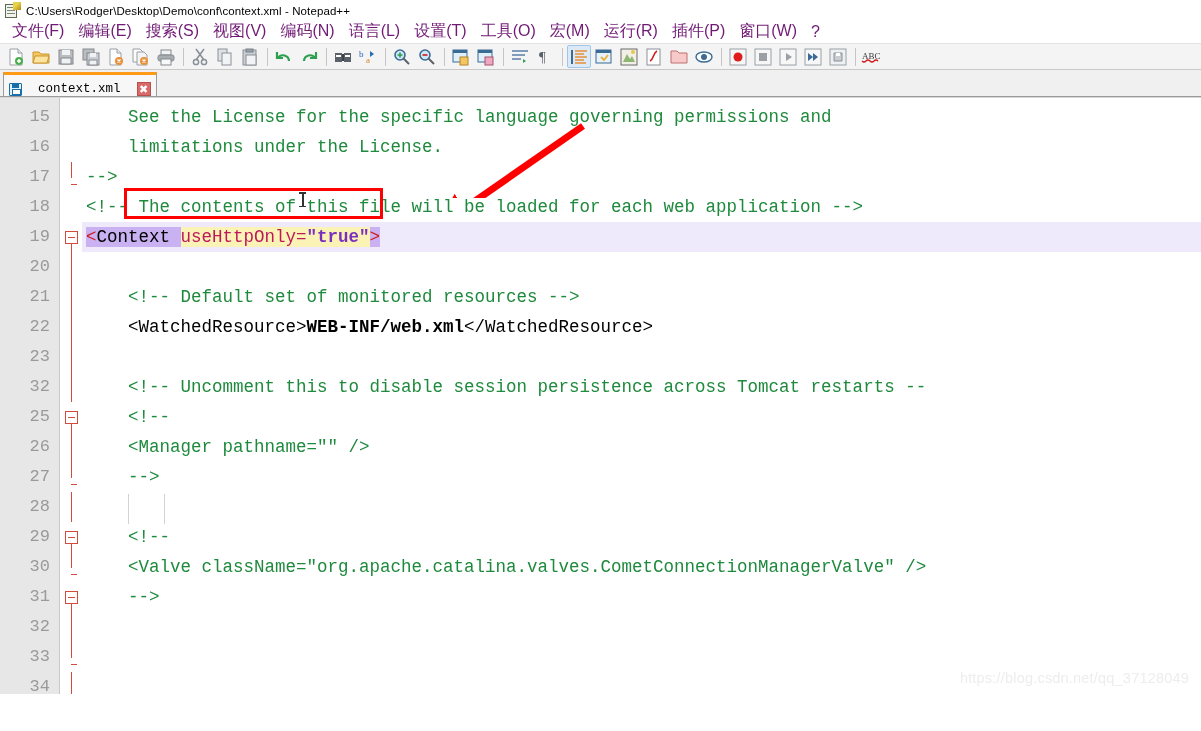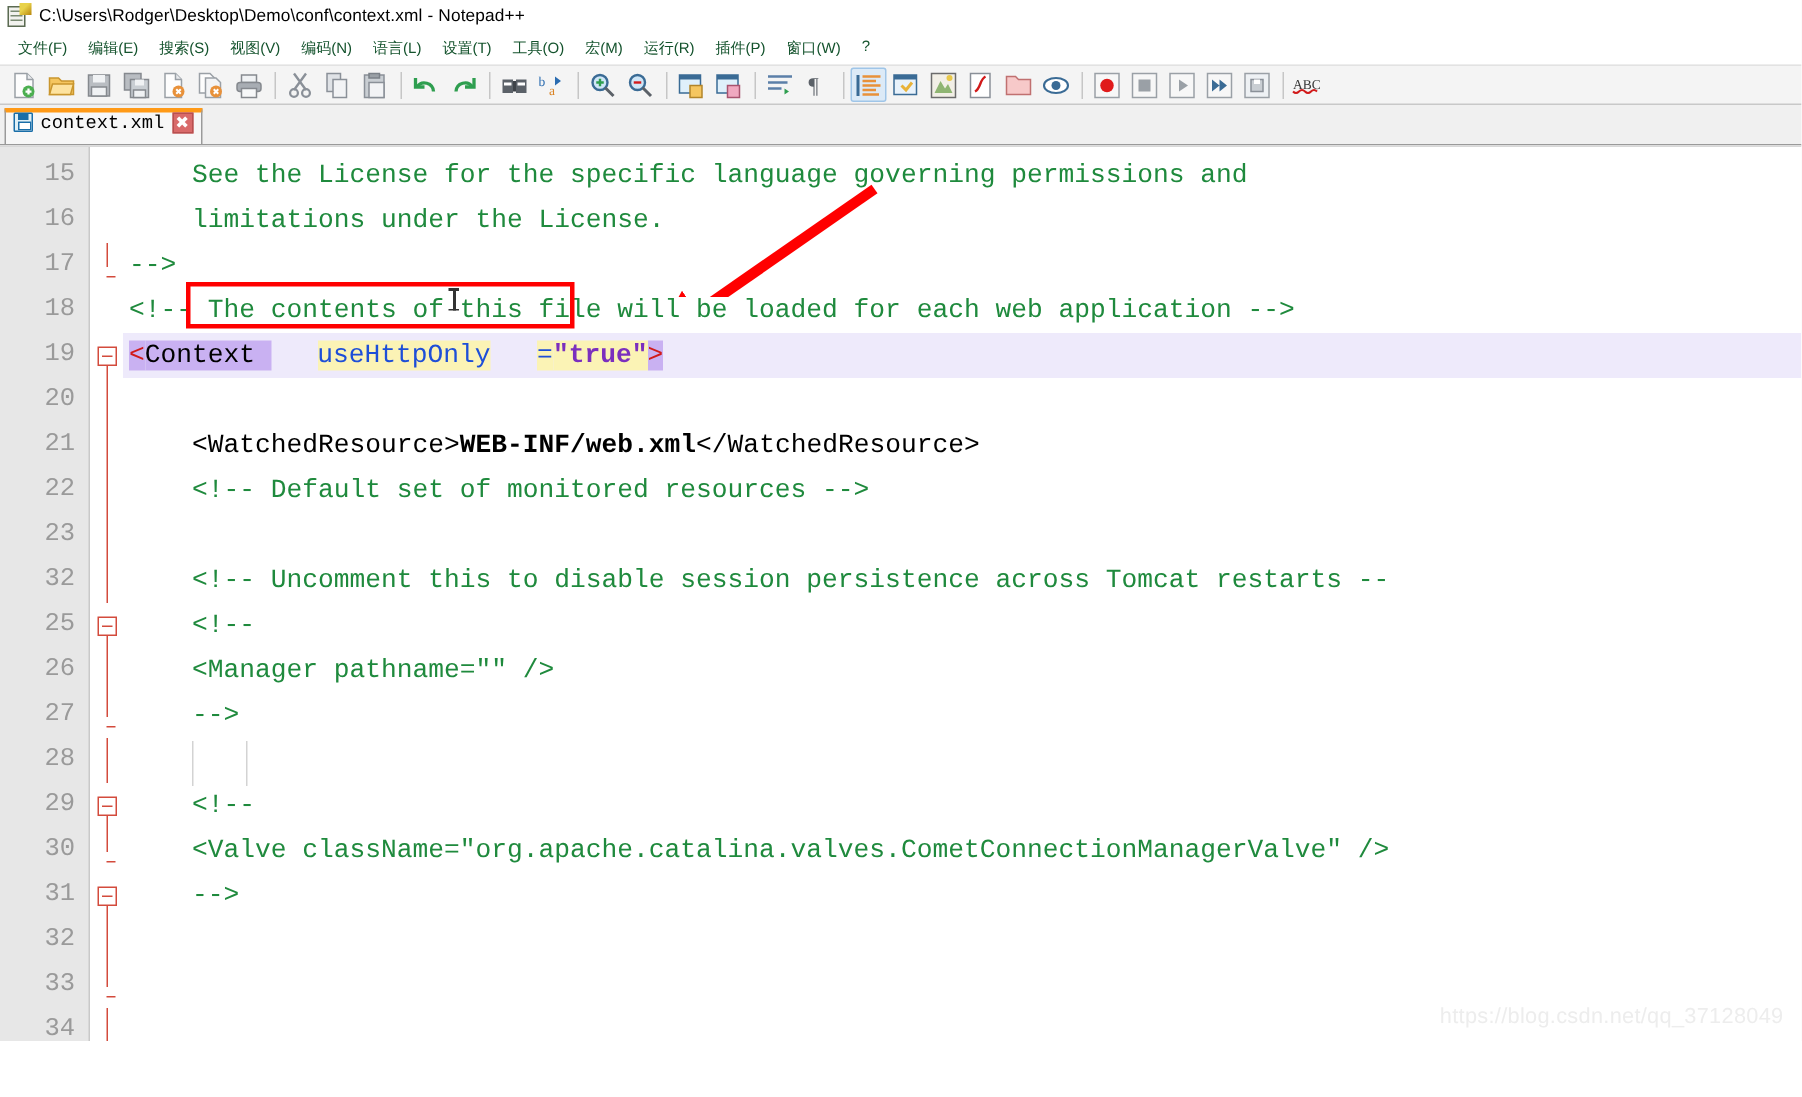--- a/index.html
+++ b/index.html
@@ -61,22 +61,22 @@
   .menubar {
     height: 21px;
     background: #ffffff;
     display: flex;
     align-items: center;
     padding-left: 5px;
     flex: 0 0 auto;
     border-bottom: 1px solid #ffffff;
   }
   .menu-item {
-    font-size: 10px;
-    color: #14532d;
+    font-size: 16px;
+    color: #701a75;
     padding: 2px 7px 3px 7px;
     white-space: nowrap;
     cursor: default;
   }
 
   
   .toolbar {
     height: 27px;
     background: #f4f4f4;
     border-top: 1px solid #e2e2e2;
@@ -113,26 +113,26 @@
     padding-left: 3px;
     flex: 0 0 auto;
   }
   .tab {
     height: 24px;
     background: #f7f7f7;
     border: 1px solid #9a9a9a;
     border-bottom: none;
     border-top: 3px solid #ff9a17;
     display: flex;
-    align-items: flex-start;
+    align-items: flex-end;
     padding: 0 5px 0 5px;
     font-family: "Liberation Mono", monospace;
     font-size: 12.5px;
     color: #000;
-    gap: 5px;
+    gap: 16px;
   }
   .tab-savedicon {
     width: 13px; height: 13px;
     background: #dff0f7;
     border: 1.5px solid #1a6ea8;
     border-radius: 1px;
     position: relative;
     flex: 0 0 auto;
   }
   .tab-savedicon::before {
@@ -230,21 +230,21 @@
     white-space: pre;
     padding-left: 4px;
     color: #000;
   }
   .cline.hl { background: #eeeafb; }
 
   .c-comment { color: #1f8a3d; }
   .c-tag     { color: #000000; text-align: right; }
   .c-bracket { color: #d11a1a; }
   .c-text    { color: #000000; font-weight: bold; }
-  .c-attr    { color: #1d4ed8; margin-left: 31px; }
+  .c-attr    { color: #be185d; }
   .c-val     { color: #7b2fbe; font-weight: bold; }
   .hl-tagmatch { background: #c9b1f2; }
   .hl-attr { background: #fbf3b5; }
 
   
   .iguide {
     position: absolute;
     width: 1px;
     background: #d3d3d3;
   }
@@ -656,22 +656,22 @@
           <div class="fold-line" style="top: 0px; bottom: 0px;"></div>
         </div>
       </div>
     <div class="code" id="code">
         <div class="cline"><span class="c-comment">    See the License for the specific language governing permissions and</span></div>
         <div class="cline"><span class="c-comment">    limitations under the License.</span></div>
         <div class="cline"><span class="c-comment">--&gt;</span></div>
         <div class="cline"><span class="c-comment">&lt;!-- The contents of this file will be loaded for each web application --&gt;</span></div>
         <div class="cline hl"><span class="c-bracket hl-tagmatch">&lt;</span><span class="c-tag hl-tagmatch">Context</span><span class="hl-tagmatch"> </span><span class="c-attr hl-attr">useHttpOnly</span><span class="c-attr hl-attr">=</span><span class="c-val hl-attr">"true"</span><span class="c-bracket hl-tagmatch">&gt;</span></div>
         <div class="cline">&nbsp;</div>
+        <div class="cline"><span class="c-comment">    &lt;!-- Default set of monitored resources --&gt;</span></div>
         <div class="cline"><span class="">    </span><span class="c-tag">&lt;WatchedResource&gt;</span><span class="c-text">WEB-INF/web.xml</span><span class="c-tag">&lt;/WatchedResource&gt;</span></div>
-        <div class="cline"><span class="c-comment">    &lt;!-- Default set of monitored resources --&gt;</span></div>
         <div class="cline">&nbsp;</div>
         <div class="cline"><span class="c-comment">    &lt;!-- Uncomment this to disable session persistence across Tomcat restarts --</span></div>
         <div class="cline"><span class="c-comment">    &lt;!--</span></div>
         <div class="cline"><span class="c-comment">    &lt;Manager pathname="" /&gt;</span></div>
         <div class="cline"><span class="c-comment">    --&gt;</span></div>
         <div class="cline">&nbsp;</div>
         <div class="cline"><span class="c-comment">    &lt;!--</span></div>
         <div class="cline"><span class="c-comment">    &lt;Valve className="org.apache.catalina.valves.CometConnectionManagerValve" /&gt;</span></div>
         <div class="cline"><span class="c-comment">    --&gt;</span></div>
         <div class="cline">&nbsp;</div>

